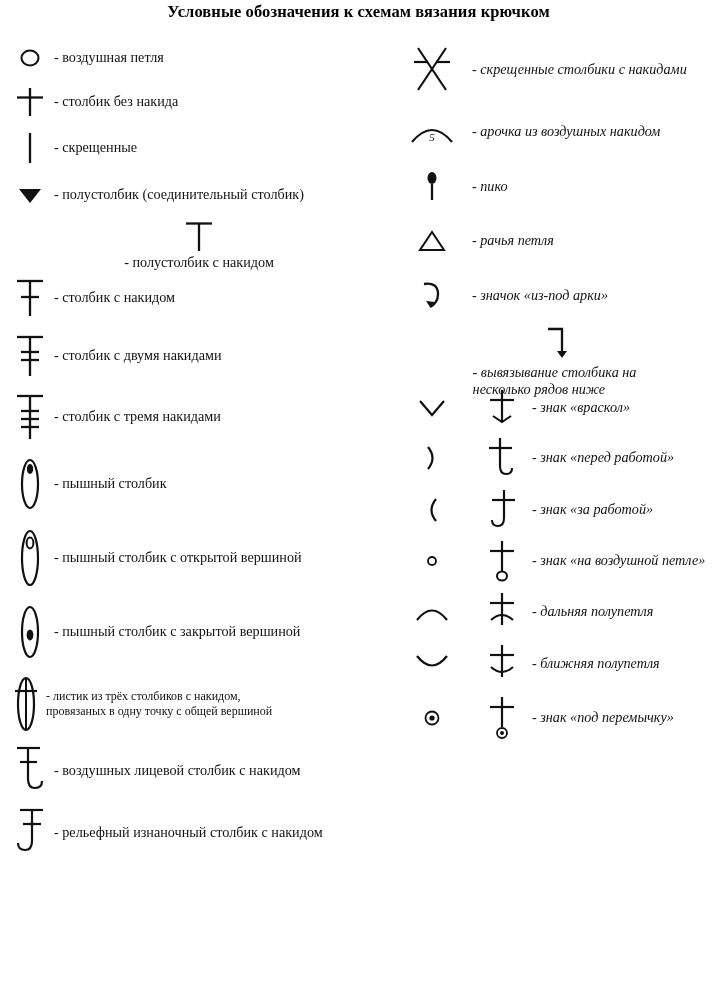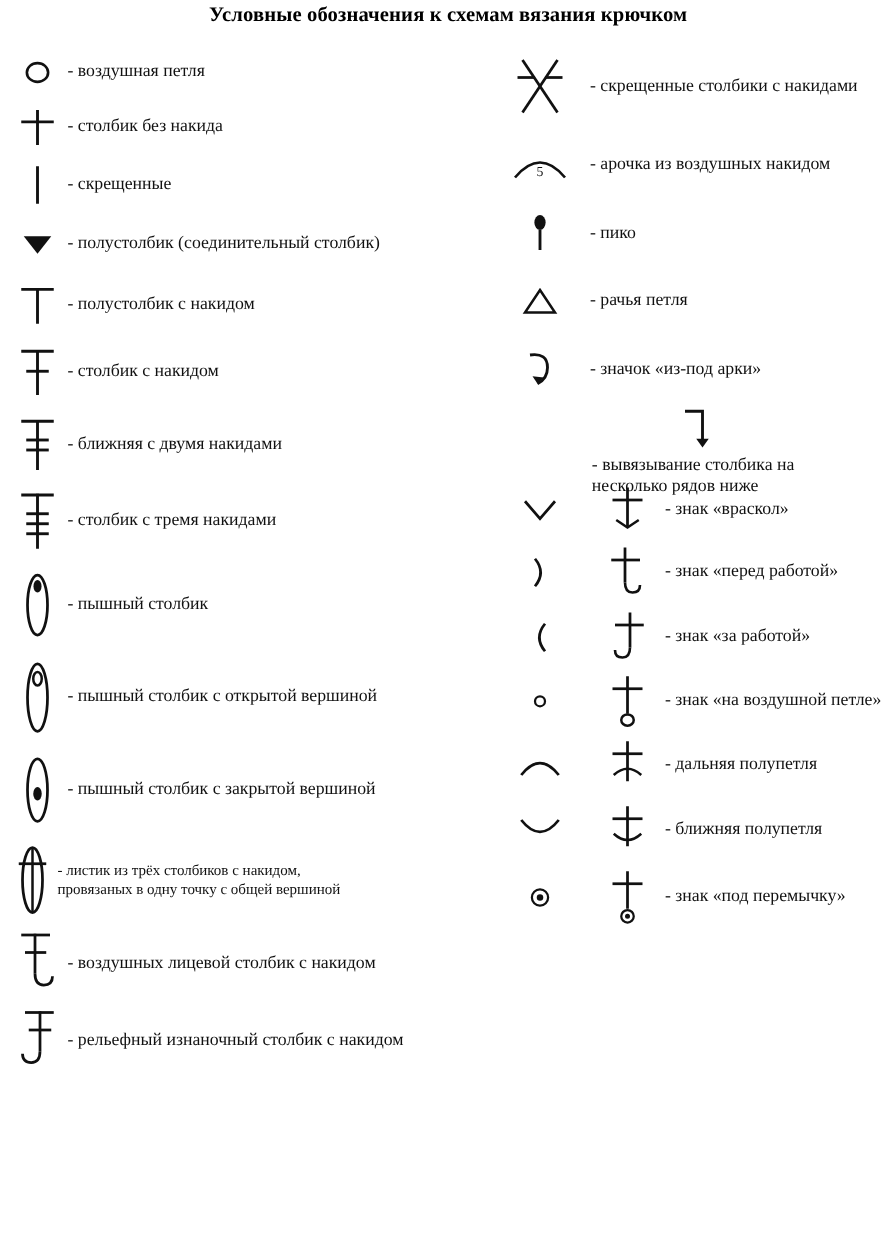--- a/index.html
+++ b/index.html
@@ -31,20 +31,21 @@
     margin-top: 14px;
   }
   .col-left {
     width: 392px;
     padding-left: 6px;
     box-sizing: border-box;
   }
   .col-right {
     width: 325px;
     box-sizing: border-box;
+    font-style: italic;
   }
   .row {
     display: flex;
     flex-direction: row;
     align-items: center;
     box-sizing: border-box;
   }
   .sym {
     flex: 0 0 auto;
     display: flex;
@@ -106,21 +107,21 @@
 
     <div class="row" style="height:46px;">
       <div class="sym" style="width:48px;">
         <svg width="30" height="22" viewBox="0 0 30 22">
           <polygon points="4,5 26,5 15,19" fill="#111"></polygon>
         </svg>
       </div>
       <div class="lbl">- полустолбик (соединительный столбик)</div>
     </div>
 
-    <div class="row" style="height:52px;">
+    <div class="row" style="height:52px;flex-direction:column;">
       <div class="sym" style="width:48px;">
         <svg width="34" height="36" viewBox="0 0 34 36">
           <line x1="17" y1="5" x2="17" y2="33" stroke="#111" stroke-width="2.3"></line>
           <line x1="4" y1="5.5" x2="30" y2="5.5" stroke="#111" stroke-width="2.3"></line>
         </svg>
       </div>
       <div class="lbl">- полустолбик с накидом</div>
     </div>
 
     <div class="row" style="height:56px;">
@@ -136,21 +137,21 @@
 
     <div class="row" style="height:60px;">
       <div class="sym" style="width:48px;">
         <svg width="34" height="48" viewBox="0 0 34 48">
           <line x1="17" y1="4" x2="17" y2="44" stroke="#111" stroke-width="2.3"></line>
           <line x1="4" y1="5" x2="30" y2="5" stroke="#111" stroke-width="2.3"></line>
           <line x1="8" y1="20" x2="26" y2="20" stroke="#111" stroke-width="2.3"></line>
           <line x1="8" y1="28" x2="26" y2="28" stroke="#111" stroke-width="2.3"></line>
         </svg>
       </div>
-      <div class="lbl">- ближняя с двумя накидами</div>
+      <div class="lbl">- столбик с двумя накидами</div>
     </div>
 
     <div class="row" style="height:62px;">
       <div class="sym" style="width:48px;">
         <svg width="34" height="52" viewBox="0 0 34 52">
           <line x1="17" y1="4" x2="17" y2="48" stroke="#111" stroke-width="2.3"></line>
           <line x1="4" y1="5" x2="30" y2="5" stroke="#111" stroke-width="2.3"></line>
           <line x1="8" y1="20" x2="26" y2="20" stroke="#111" stroke-width="2.3"></line>
           <line x1="8" y1="28" x2="26" y2="28" stroke="#111" stroke-width="2.3"></line>
           <line x1="8" y1="36" x2="26" y2="36" stroke="#111" stroke-width="2.3"></line>

